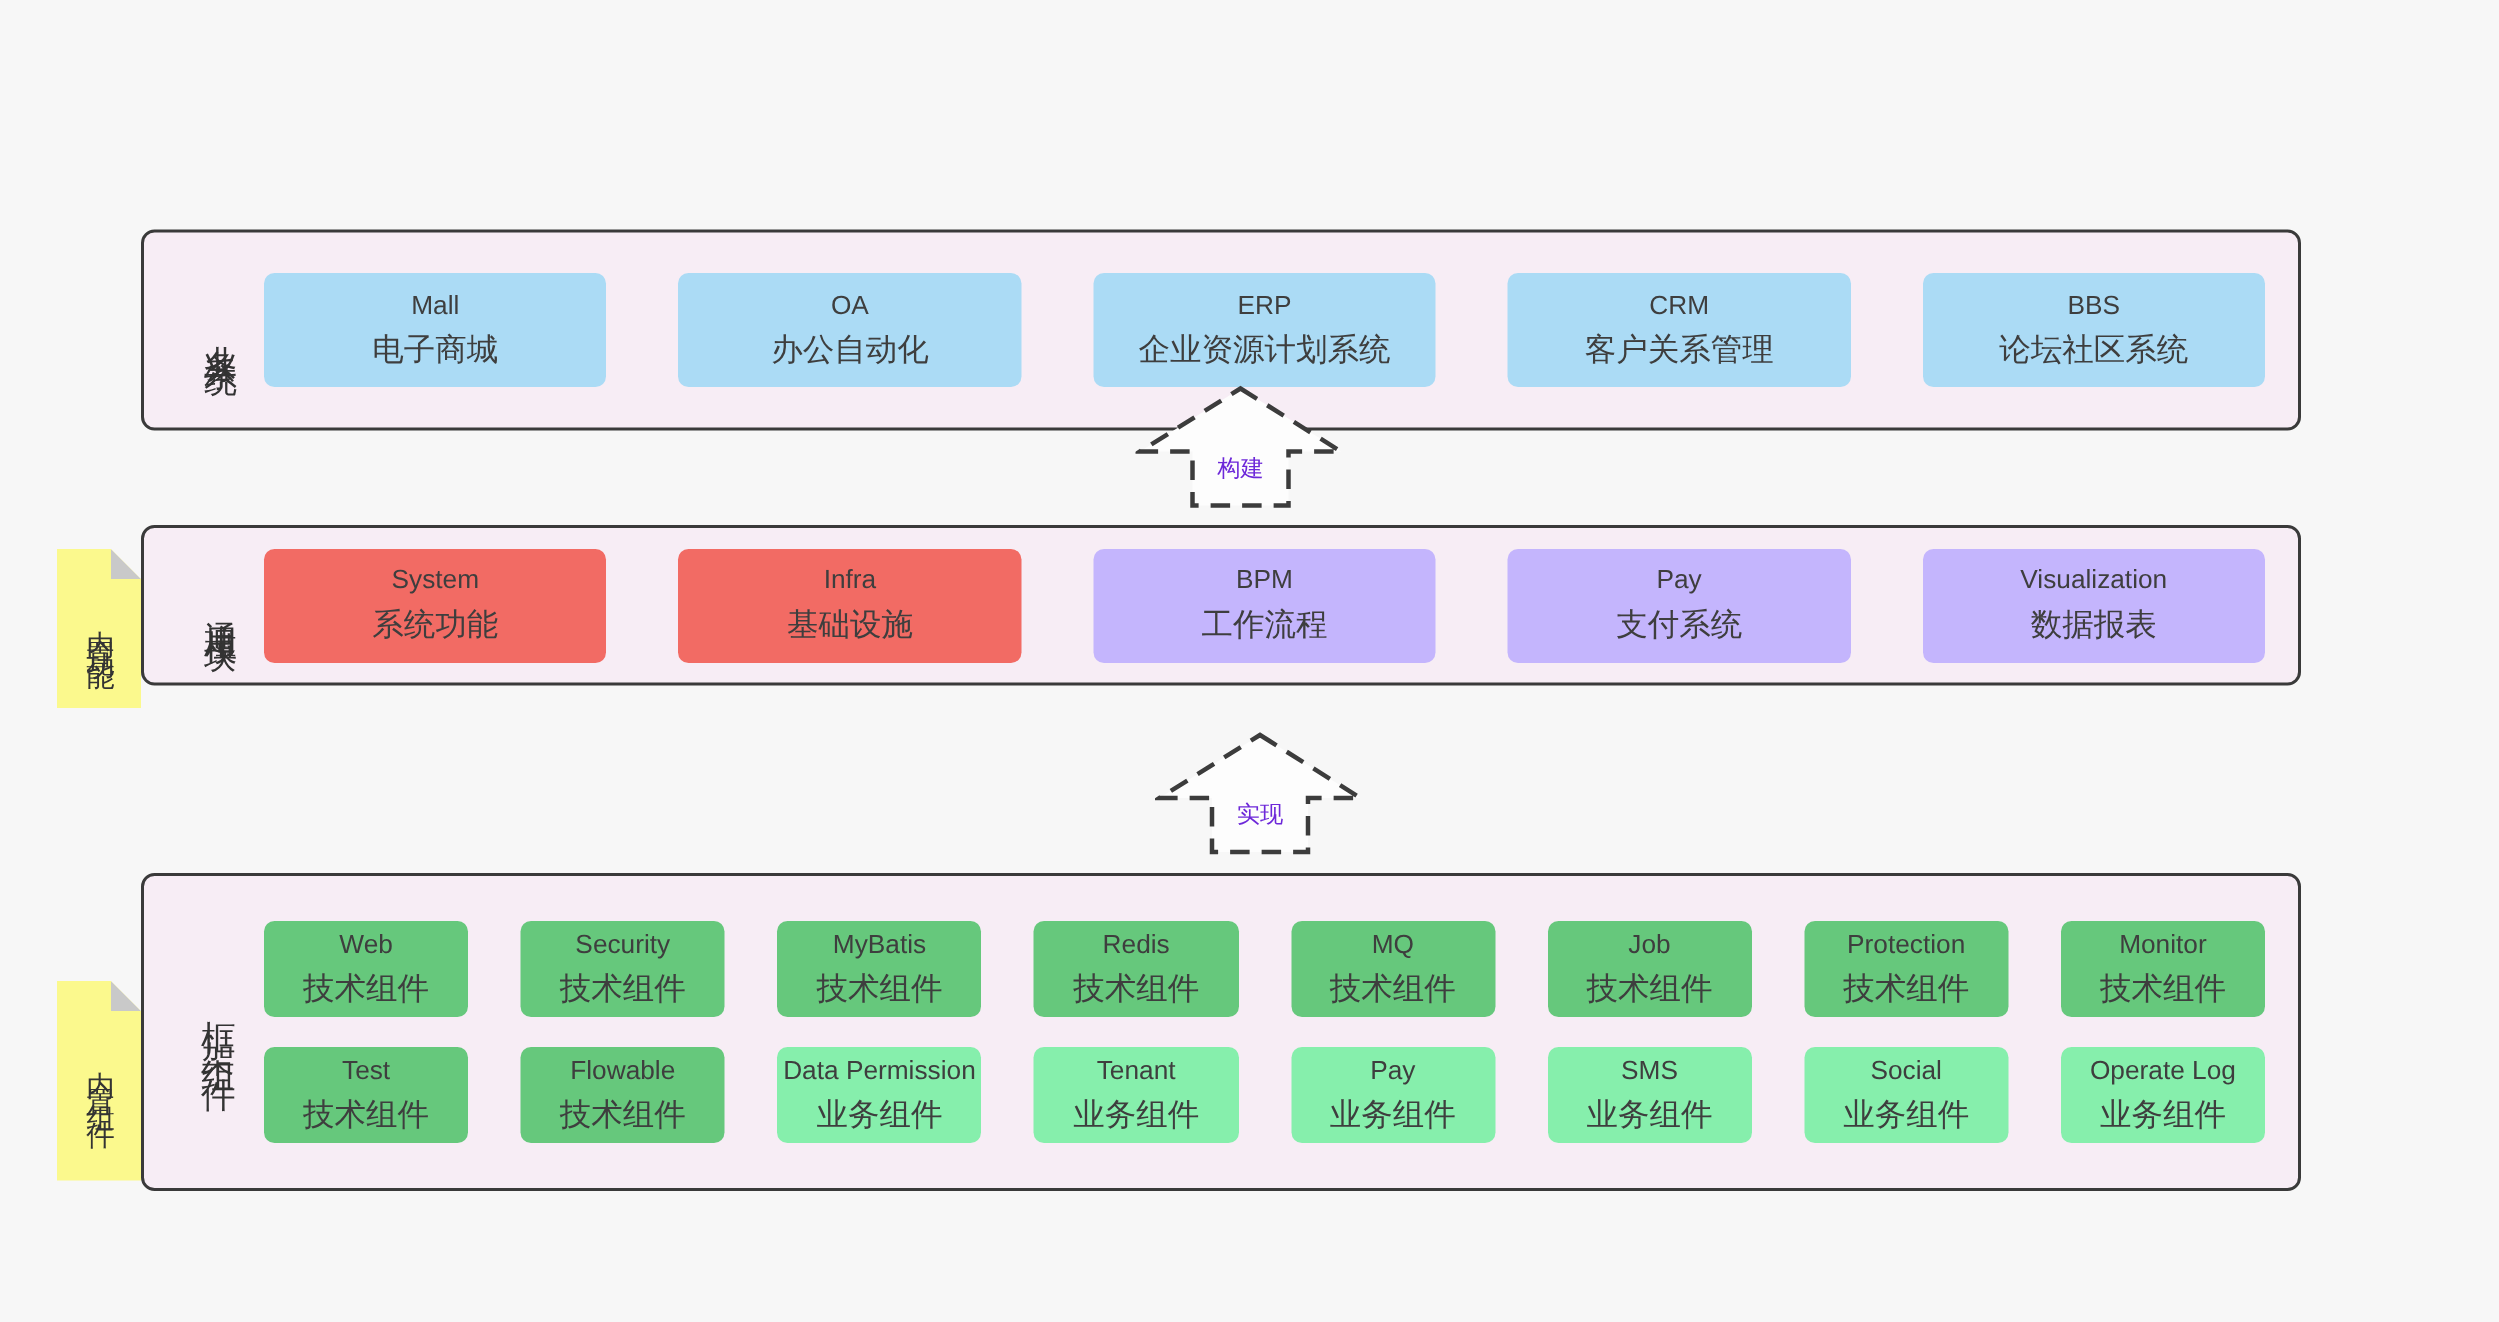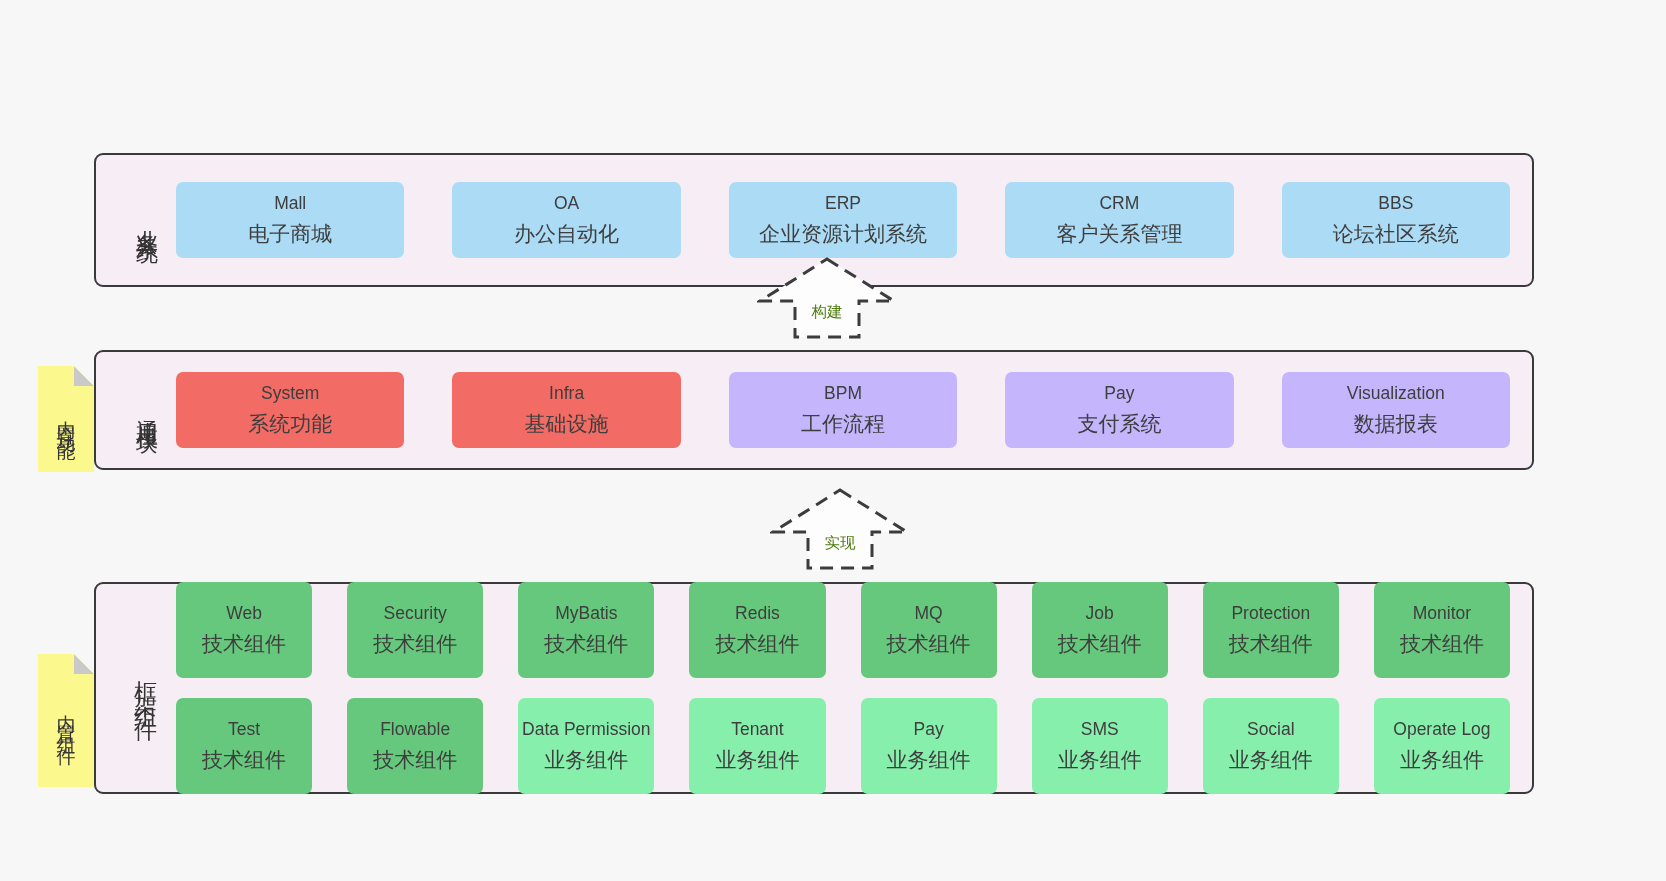--- a/index.html
+++ b/index.html
@@ -21,21 +21,21 @@
   .tall .layer-label{letter-spacing:13px;font-size:23px;}
   .boxes-row{flex:1;display:flex;gap:48px;margin:0 22px 0 14px;}
   .grid{flex:1;display:flex;flex-direction:column;gap:20px;margin:0 22px 0 14px;}
   .grid .boxes-row{flex:none;margin:0;gap:35px;}
   
   .box{
     flex:1;height:76px;border-radius:7px;
     display:flex;flex-direction:column;justify-content:center;align-items:center;
     text-align:center;line-height:1.45;padding:2px;box-sizing:border-box;
   }
-  .grid .box{height:96px;}
+  .grid .box{height:64px;}
   .box-title{font-size:17.5px;}
   .box-sub{font-size:21px;margin-top:3px;}
   .blue{background:#abdbf5;}
   .red{background:#f26b64;}
   .pink{background:#c4b5fd;}
   .green{background:#66c87c;}
   .lgreen{background:#86efac;}
   
   .note{
     position:absolute;left:38px;width:56px;background:#fbf98d;
@@ -49,21 +49,21 @@
   .fold{position:absolute;top:0;right:0;width:20px;height:20px;}
   .fold-grey{position:absolute;inset:0;background:#c9c9c9;
     clip-path:polygon(0 0,100% 100%,0 100%);}
   .fold-cut{position:absolute;inset:0;background:#f7f7f7;
     clip-path:polygon(0 0,100% 0,100% 100%);}
   
   .arrow{position:absolute;width:140px;height:84px;}
   .arrow svg{display:block;}
   .arrow-label{
     position:absolute;top:46px;left:50%;transform:translateX(-50%);
-    background:#fdfdfd;padding:0 4px;font-size:15.5px;color:#4d7c0f;white-space:nowrap;
+    background:#fdfdfd;padding:0 4px;font-size:15.5px;color:#6d28d9;white-space:nowrap;
   }
 </style>
 </head>
 <body>
 
 <div class="canvas">
 
   <div class="note" style="top:366px;height:106px;">
     <div class="note-text">内置功能</div>
     <div class="fold">
@@ -106,21 +106,21 @@
     </div>
   </div>
 
   <div class="arrow" style="left:757px;top:256px;">
     <svg width="140" height="84" viewBox="0 0 140 84">
       <polygon points="70,3 137,45 102,45 102,81 38,81 38,45 3,45" fill="#fdfdfd" stroke="#3c3c3c" stroke-width="3" stroke-dasharray="13 8"></polygon>
     </svg>
     <div class="arrow-label">构建</div>
   </div>
 
-  <div class="layer" style="top:350px;height:120px;">
+  <div class="layer" style="top:350px;height:107px;">
     <div class="layer-label">通用模块</div>
     <div class="boxes-row">
       <div class="box red">
         <div class="box-title">System</div>
         <div class="box-sub">系统功能</div>
       </div>
       <div class="box red">
         <div class="box-title">Infra</div>
         <div class="box-sub">基础设施</div>
       </div>

